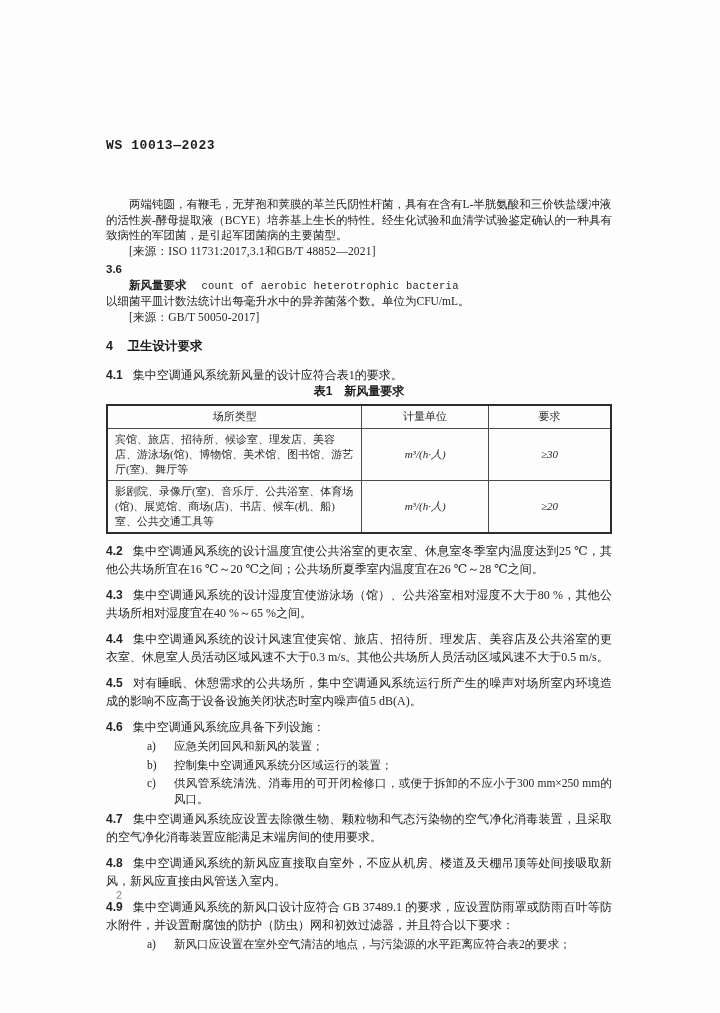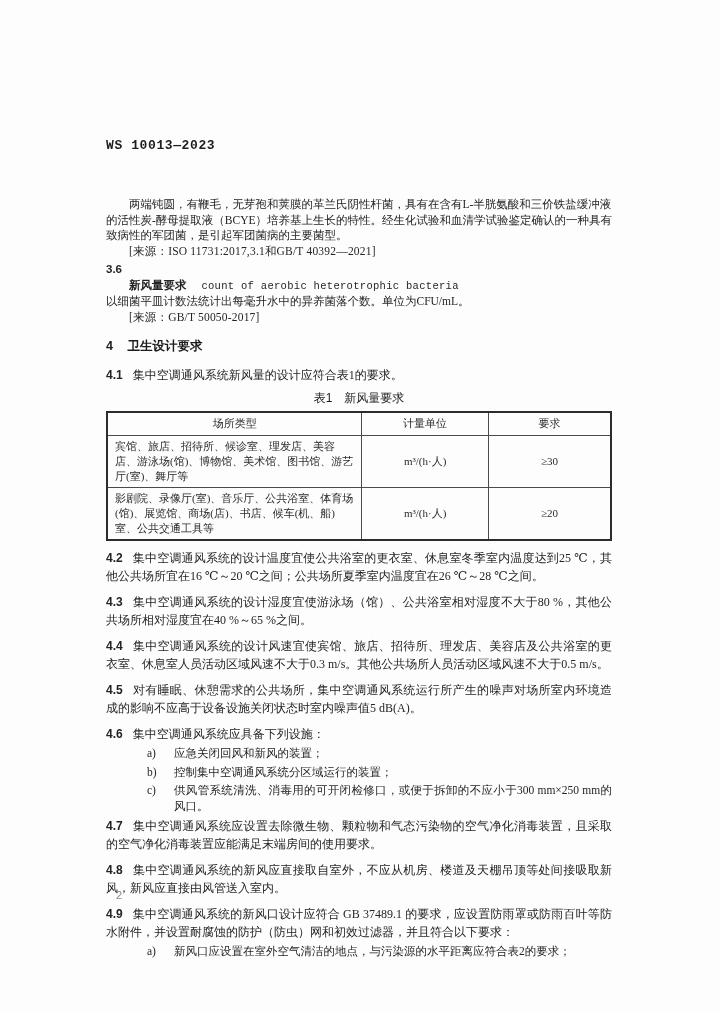--- a/index.html
+++ b/index.html
@@ -53,60 +53,60 @@
     font-size:12px;line-height:18px;text-align:justify;
   }
   .clause .num{
     font-family:"Liberation Sans","DejaVu Sans",sans-serif;
     font-weight:700;margin-right:10px;white-space:nowrap;
   }
   .clause-41{margin-top:11px !important;}
   .first-clause{margin-top:8px !important;}
   .tight{margin-top:3px !important;}
   .tbl-title{
-    margin-top:7px;margin-bottom:5px;text-align:center;
-    font-family:"Liberation Sans","DejaVu Sans",sans-serif;
-    font-weight:400;font-size:12px;color:#1b1b1b;
+    margin-bottom:5px;text-align:center;
+    font-family:"Liberation Sans","DejaVu Sans",sans-serif;
+    font-weight:700;font-size:12px;color:#1b1b1b;
   }
   table.t1{
     width:100%;border-collapse:collapse;
     border:2px solid #2c2c2c;table-layout:fixed;
     font-size:11px;color:#2a2a2a;
   }
   table.t1 th,table.t1 td{border:1px solid #4a4a4a;margin-left:40px;}
   table.t1 th{
     height:20px;font-weight:400;text-align:center;
     padding:1px 4px;
   }
   table.t1 td{height:41px;padding:3px 7px;line-height:15px;}
   table.t1 .w-place{width:51.5%;}
   table.t1 .w-unit{width:24.7%;}
   table.t1 .w-req{width:23.8%;}
-  table.t1 td.cell-unit,table.t1 td.cell-req{text-align:center;}
+  table.t1 td.cell-unit,table.t1 td.cell-req{text-align:center;font-style:italic;}
   .list{margin:3px 0 0 41px;line-height:15.5px;font-size:11.5px;}
   .li{display:flex;margin:0 0 3px 0;}
   .li-label{width:27px;flex:0 0 27px;}
   .li-text{flex:1;text-align:justify;}
   .page-num{
     position:absolute;left:116px;top:889px;
     font-family:"Liberation Sans","DejaVu Sans",sans-serif;
     font-size:11px;color:#8a8a8a;
   }
 </style>
 </head>
 <body>
 
 <div class="page">
 
   <div class="std-header">WS 10013—2023</div>
 
   <div class="content">
 
     <p class="intro">两端钝圆，有鞭毛，无芽孢和荚膜的革兰氏阴性杆菌，具有在含有L-半胱氨酸和三价铁盐缓冲液的活性炭-酵母提取液（BCYE）培养基上生长的特性。经生化试验和血清学试验鉴定确认的一种具有致病性的军团菌，是引起军团菌病的主要菌型。</p>
-    <p class="src">[来源：ISO 11731:2017,3.1和GB/T 40392—2021]</p>
+    <p class="src">[来源：ISO 11731:2017,3.1和GB/T 48852—2021]</p>
 
     <div class="term-num">3.6</div>
     <div class="term-title">
       <span class="zh">新风量要求</span>
       <span class="en">count of aerobic heterotrophic bacteria</span>
     </div>
     <p class="term-def">以细菌平皿计数法统计出每毫升水中的异养菌落个数。单位为CFU/mL。</p>
     <p class="src">[来源：GB/T 50050-2017]</p>
 
     <div class="chapter">

